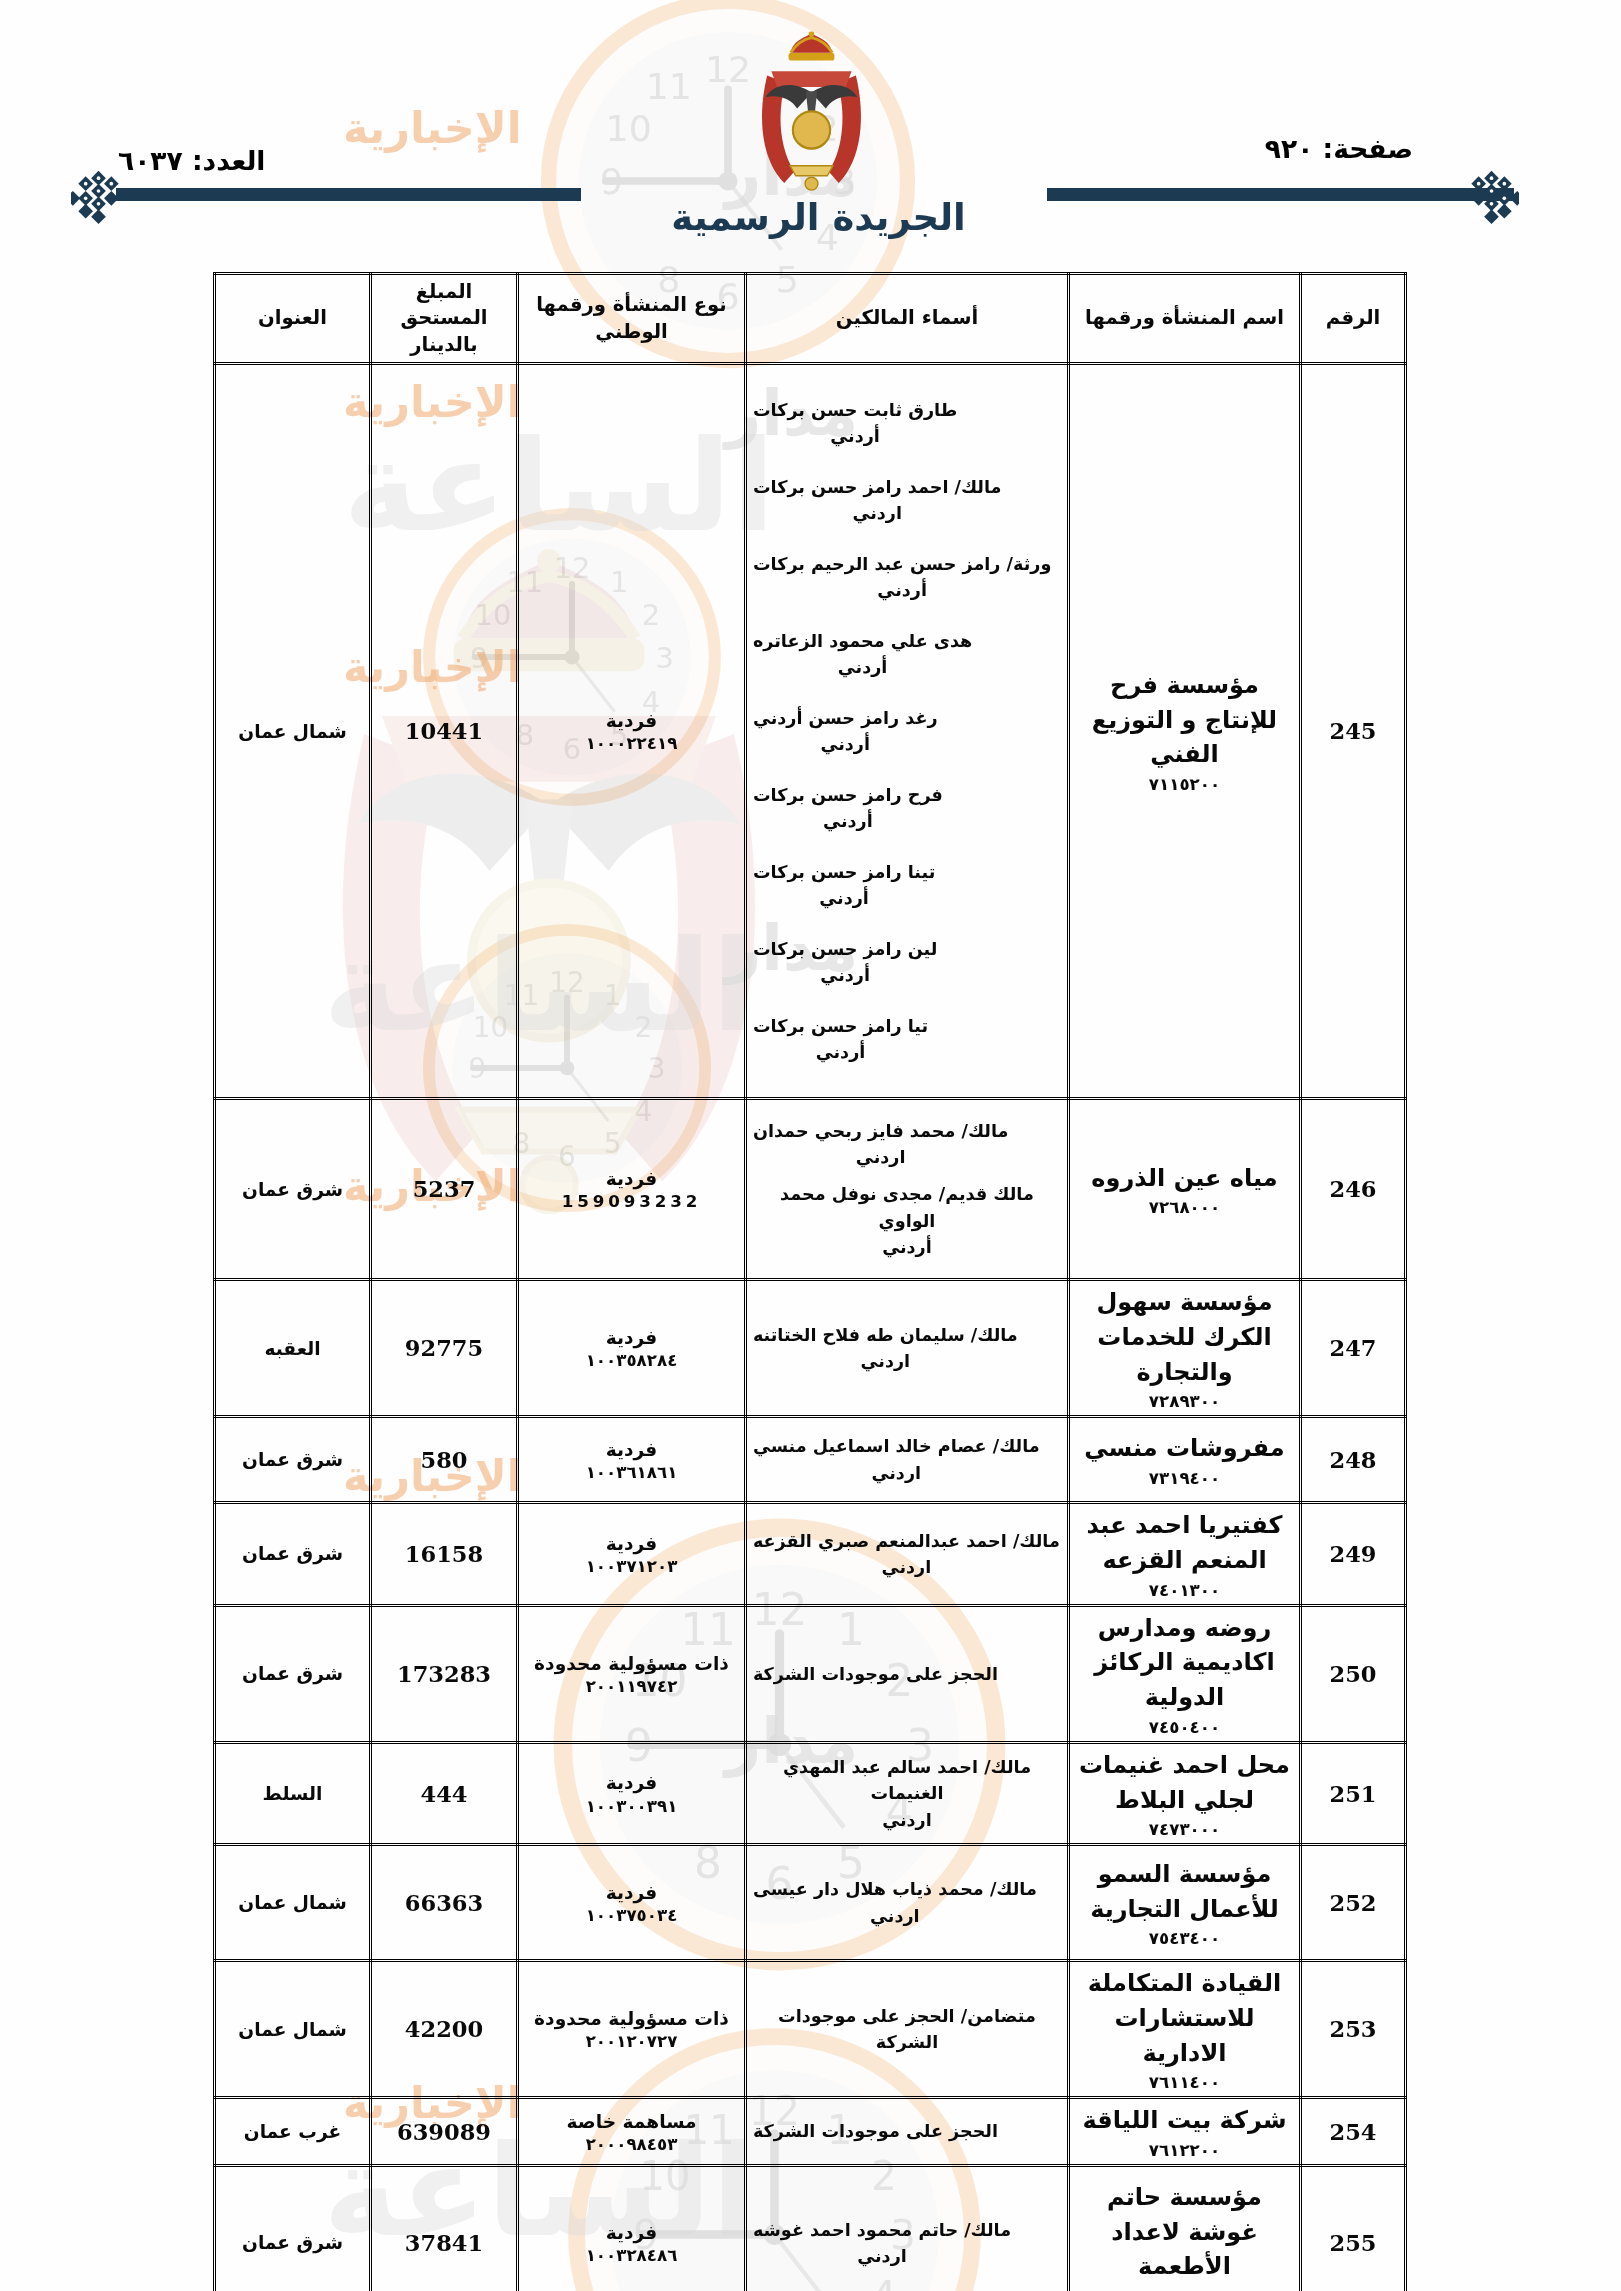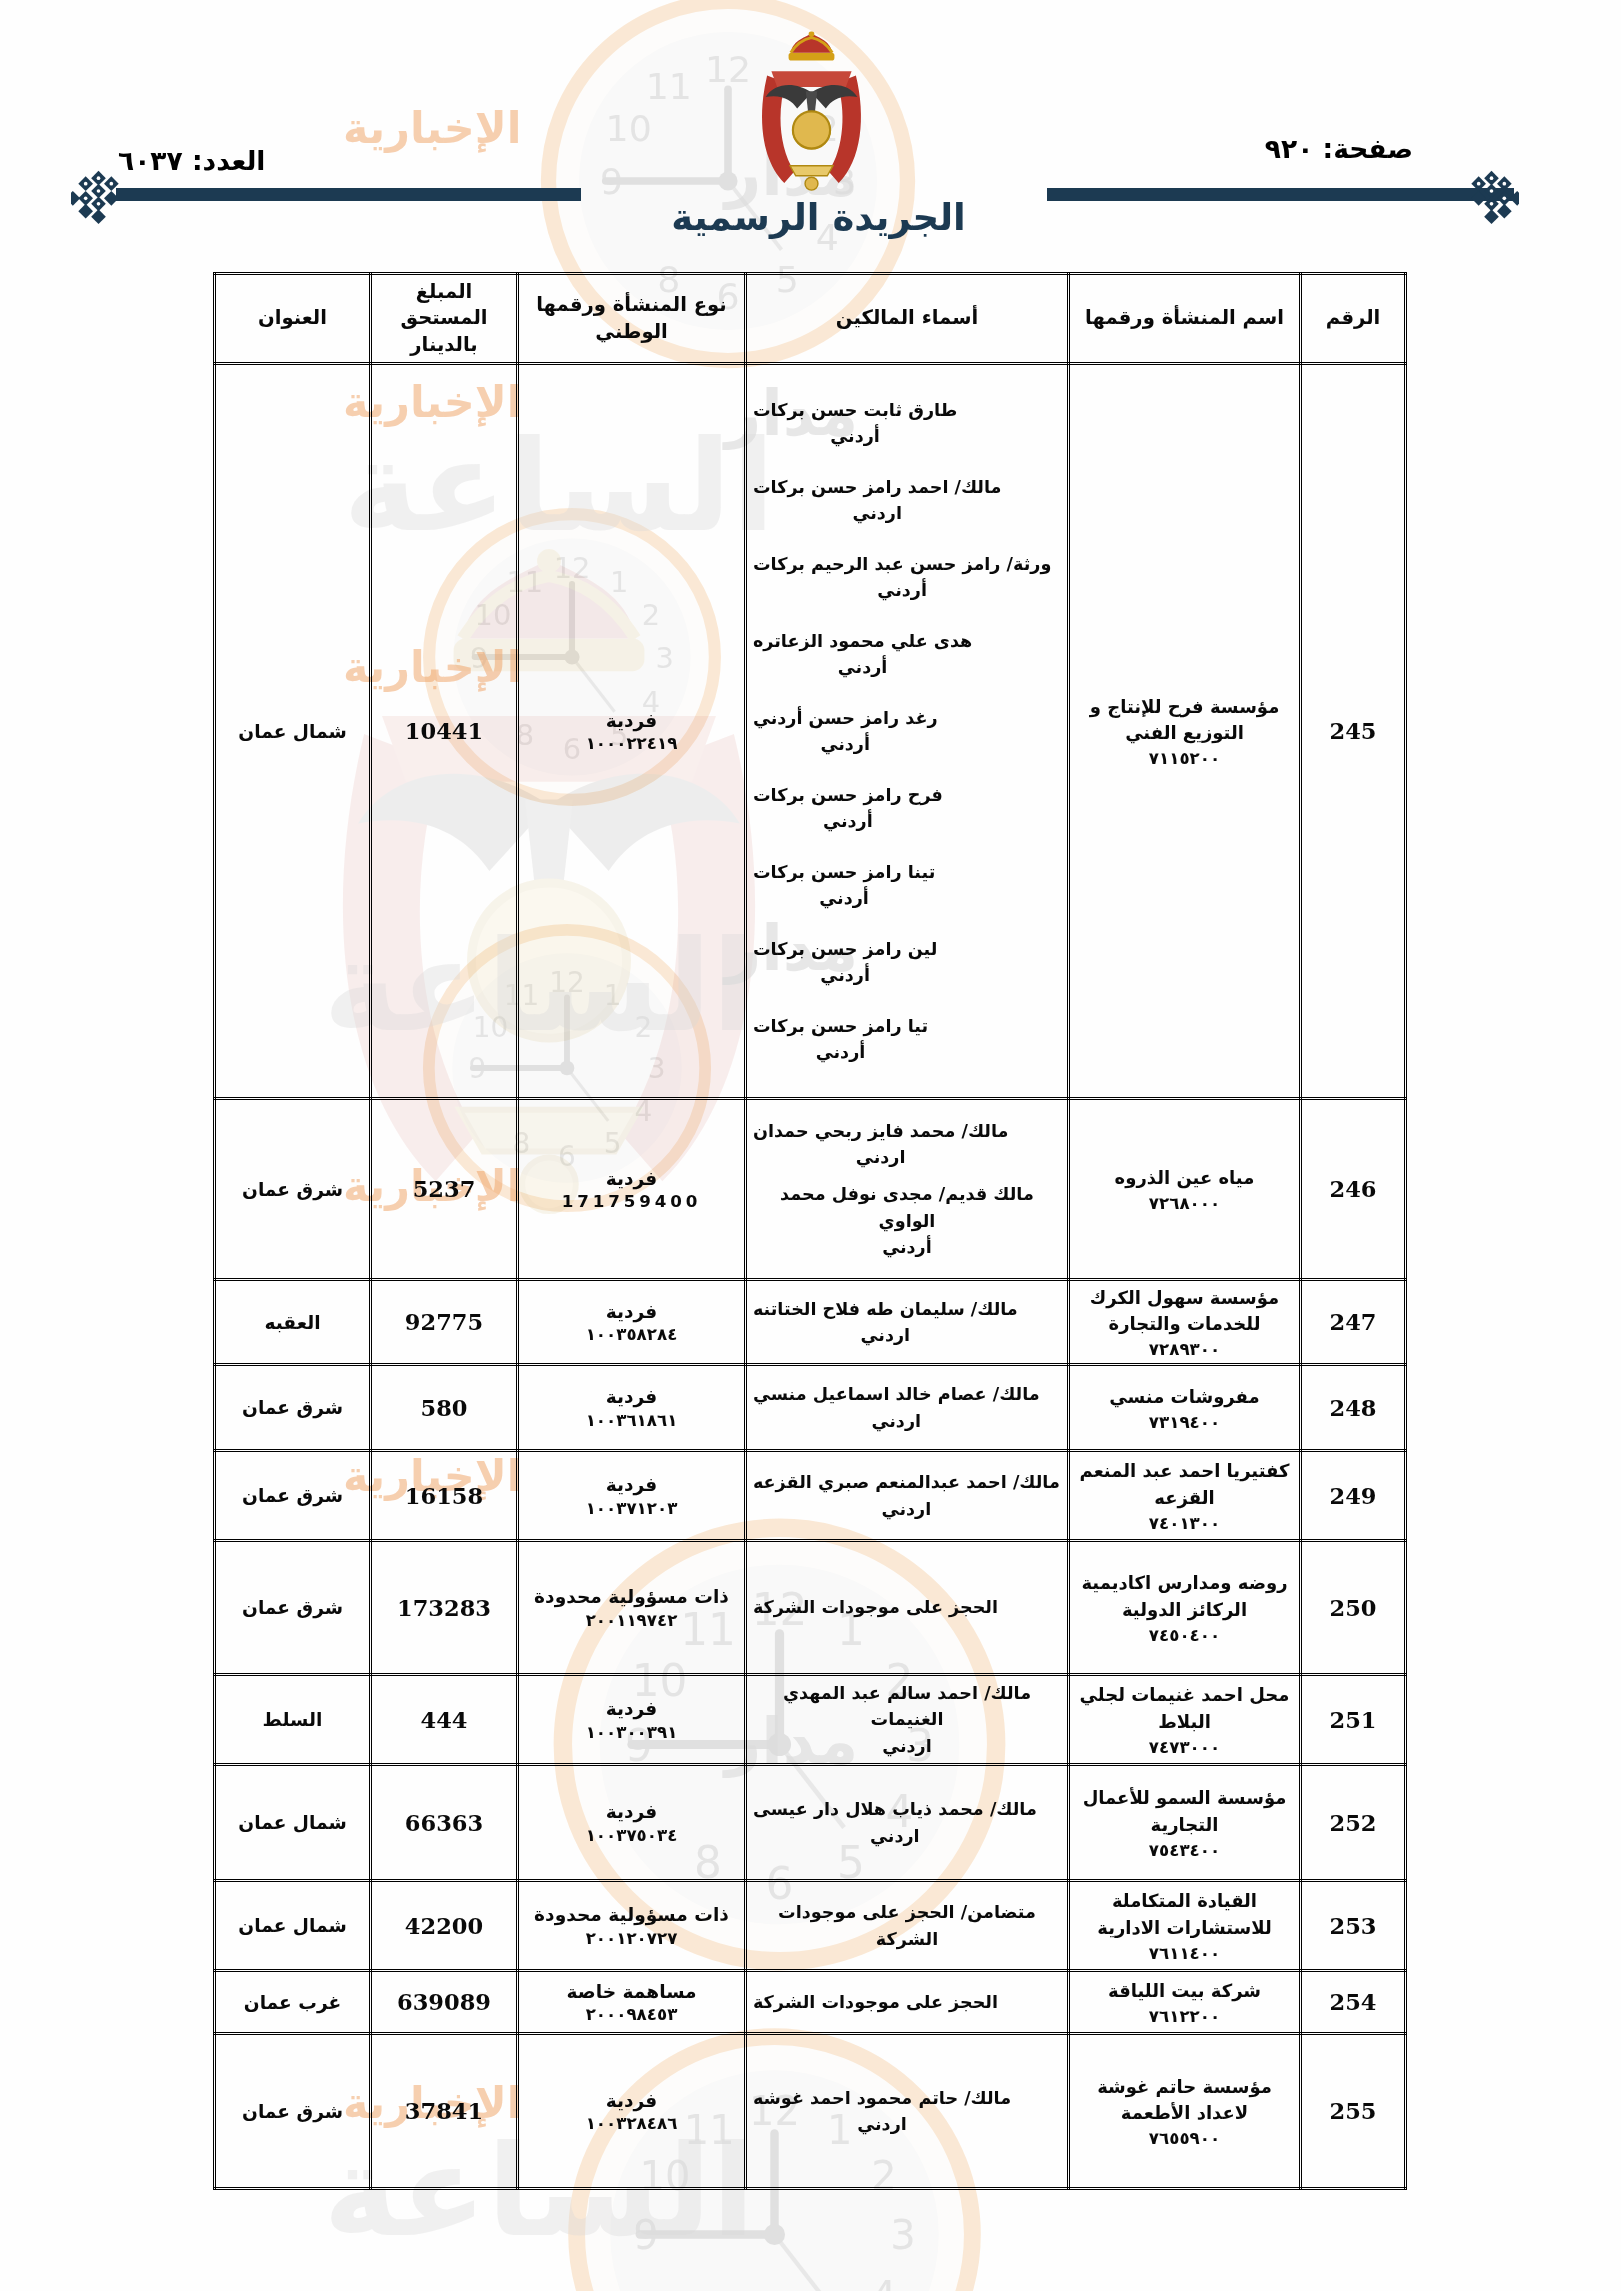--- a/index.html
+++ b/index.html
@@ -44,21 +44,21 @@
   }
   table.gz th{font-size:19.6px;height:65px;line-height:1.35;}
   .col-num{width:105px;}
   .col-est{width:232px;}
   .col-own{width:323px;}
   .col-type{width:228px;}
   .col-amt{width:147px;}
   .col-addr{width:156px;}
   .wnum{font-family:"DejaVu Serif","Liberation Serif",serif;font-size:22.5px;font-weight:bold;}
   .arnum{letter-spacing:3.9px;font-size:16.7px;font-weight:bold;white-space:nowrap;}
-  .est-name{font-size:18px;line-height:1.45;}
+  .est-name{font-size:24px;line-height:1.45;}
   .est-num{margin-top:2px;}
   .owners{display:flex;flex-direction:column;justify-content:space-evenly;align-items:flex-end;}
   .owner{line-height:1.5;}
   .o-name{font-size:17.6px;}
   .o-nat{font-size:17.6px;}
   .type-label{font-size:18.6px;line-height:1.3;}
   .addr{font-size:18.6px;}
 </style>
 </head>
 <body>
@@ -266,21 +266,21 @@
                 <div class="o-nat">اردني</div>
               </div>
               <div class="owner">
                 <div class="o-name">مالك قديم/ مجدى نوفل محمد الواوي</div>
                 <div class="o-nat">أردني</div>
               </div>
             </div>
           </td>
           <td>
             <div class="type-label">فردية</div>
-            <div class="arnum">171759400</div>
+            <div class="arnum">159093232</div>
           </td>
           <td class="wnum">5237</td>
           <td class="addr">شرق عمان</td>
         </tr>
         <tr style="height: 84px;">
           <td class="wnum">247</td>
           <td>
             <div class="est-name">مؤسسة سهول الكرك للخدمات والتجارة</div>
             <div class="est-num arnum">٧٢٨٩٣٠٠</div>
           </td>

